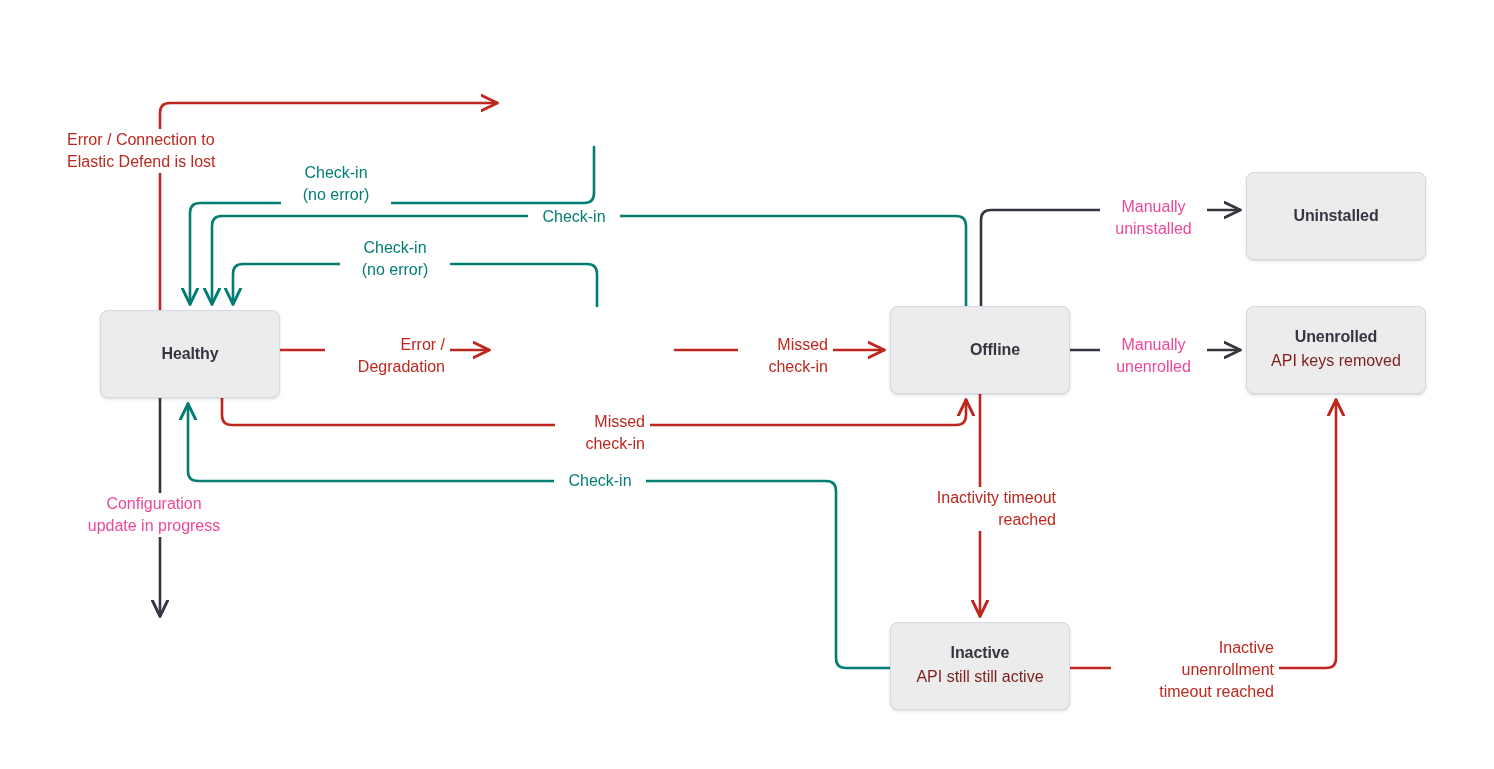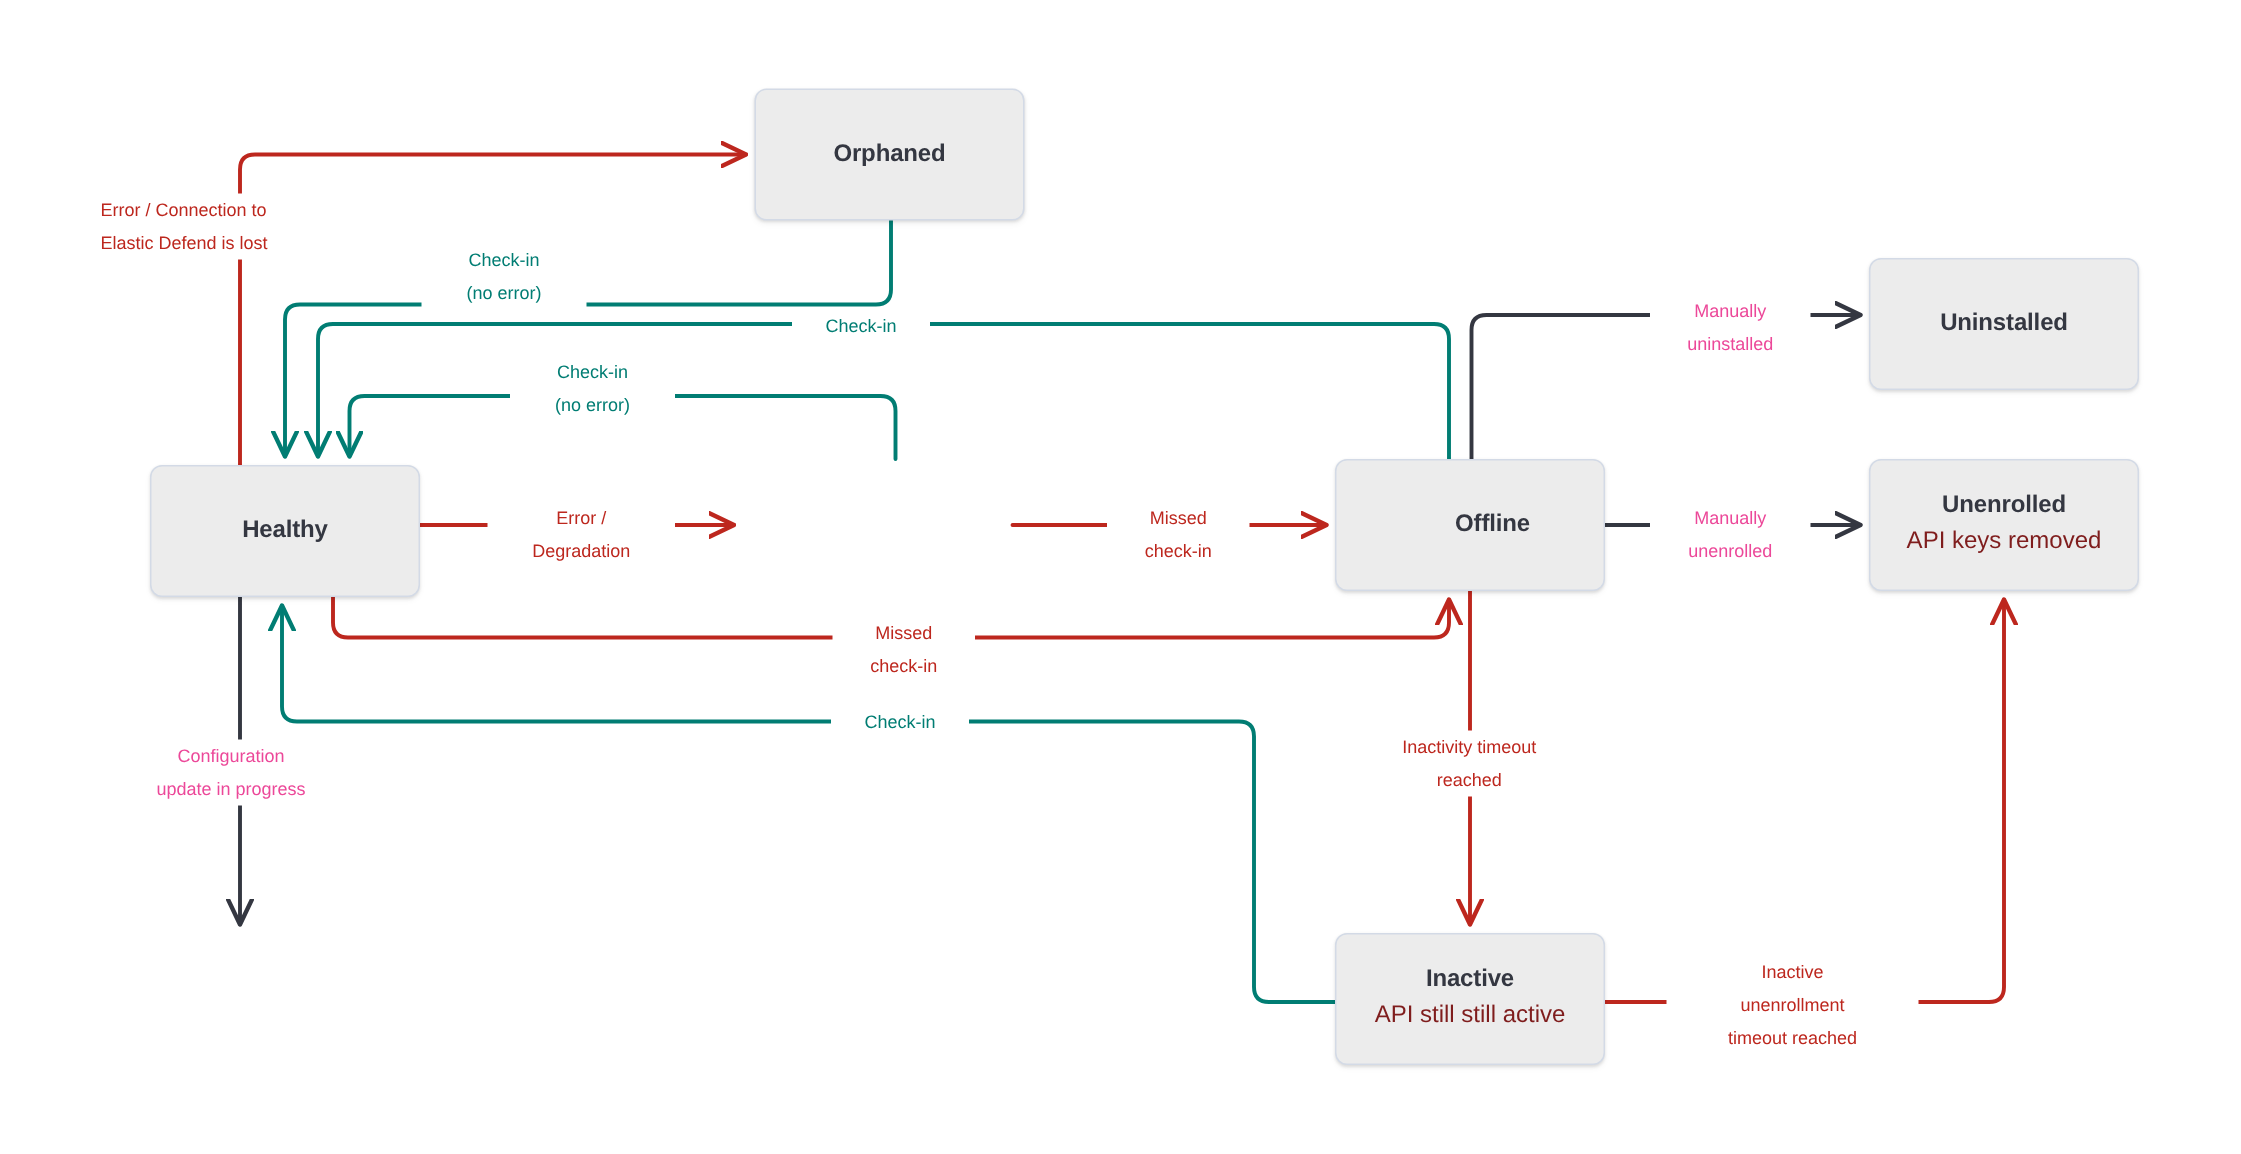--- a/index.html
+++ b/index.html
@@ -47,30 +47,30 @@
   }
   .node .node-sub {
     font-size: 16px;
     font-weight: 400;
     color: #7f1d1d;
     line-height: 1.5;
     margin-top: 2px;
   }
   .edge-label {
     position: absolute;
-    font-size: 12px;
+    font-size: 16px;
     line-height: 22px;
     text-align: center;
     white-space: pre-line;
     z-index: 6;
     background: #ffffff;
     padding: 0 5px;
     box-sizing: border-box;
   }
-  .lbl-red   { color: #BD271E; }
+  .lbl-red   { color: #BD271E; text-align: right; }
   .lbl-teal  { color: #017D73; }
   .lbl-dark  { color: #ec4899; }
   .lbl-left  { text-align: left; }
 </style>
 </head>
 <body>
 
 <div id="diagram-root">
 
   <svg id="wires" viewBox="0 0 1494 769" xmlns="http://www.w3.org/2000/svg">
@@ -110,23 +110,20 @@
 
       <path stroke="#BD271E" marker-end="url(#ah-red)" d="M 980 394 L 980 616"></path>
 
       <path stroke="#343741" marker-end="url(#ah-dark)" d="M 160 398 L 160 616"></path>
 
       <path stroke="#BD271E" marker-end="url(#ah-red)" d="M 1069 668 L 1326 668 Q 1336 668 1336 658 L 1336 400"></path>
 
     </g>
   </svg>
 
-  <div class="node" style="left:503px; top:59px; width:180px; height:88px;">
-    <div class="node-title">Orphaned</div>
-  </div>
 
   <div class="node" style="left:1246px; top:172px; width:180px; height:88px;">
     <div class="node-title">Uninstalled</div>
   </div>
 
   <div class="node" style="left:100px; top:310px; width:180px; height:88px;">
     <div class="node-title">Healthy</div>
   </div>
 
 

